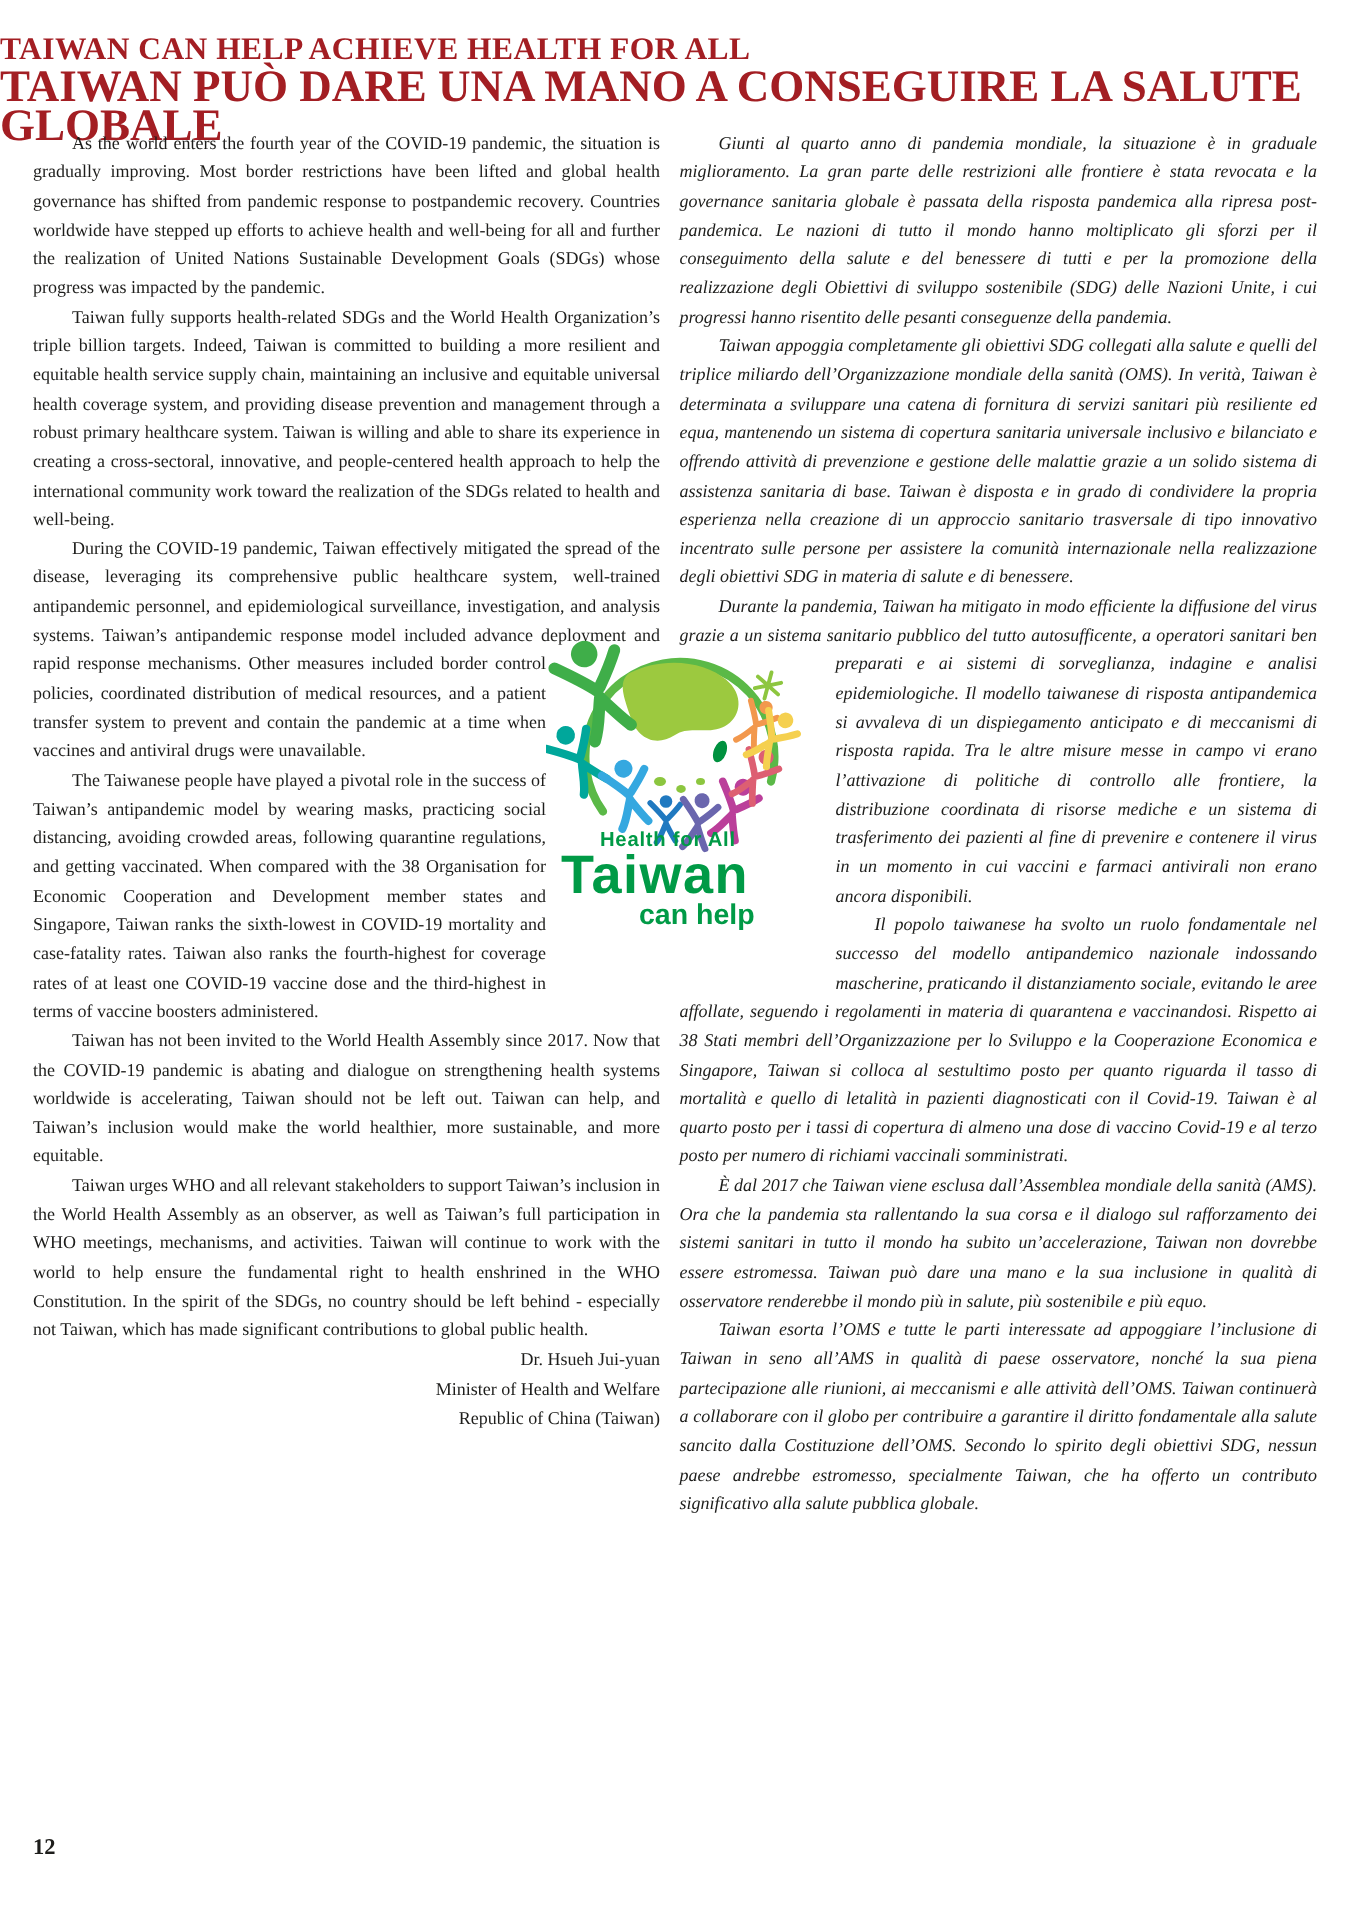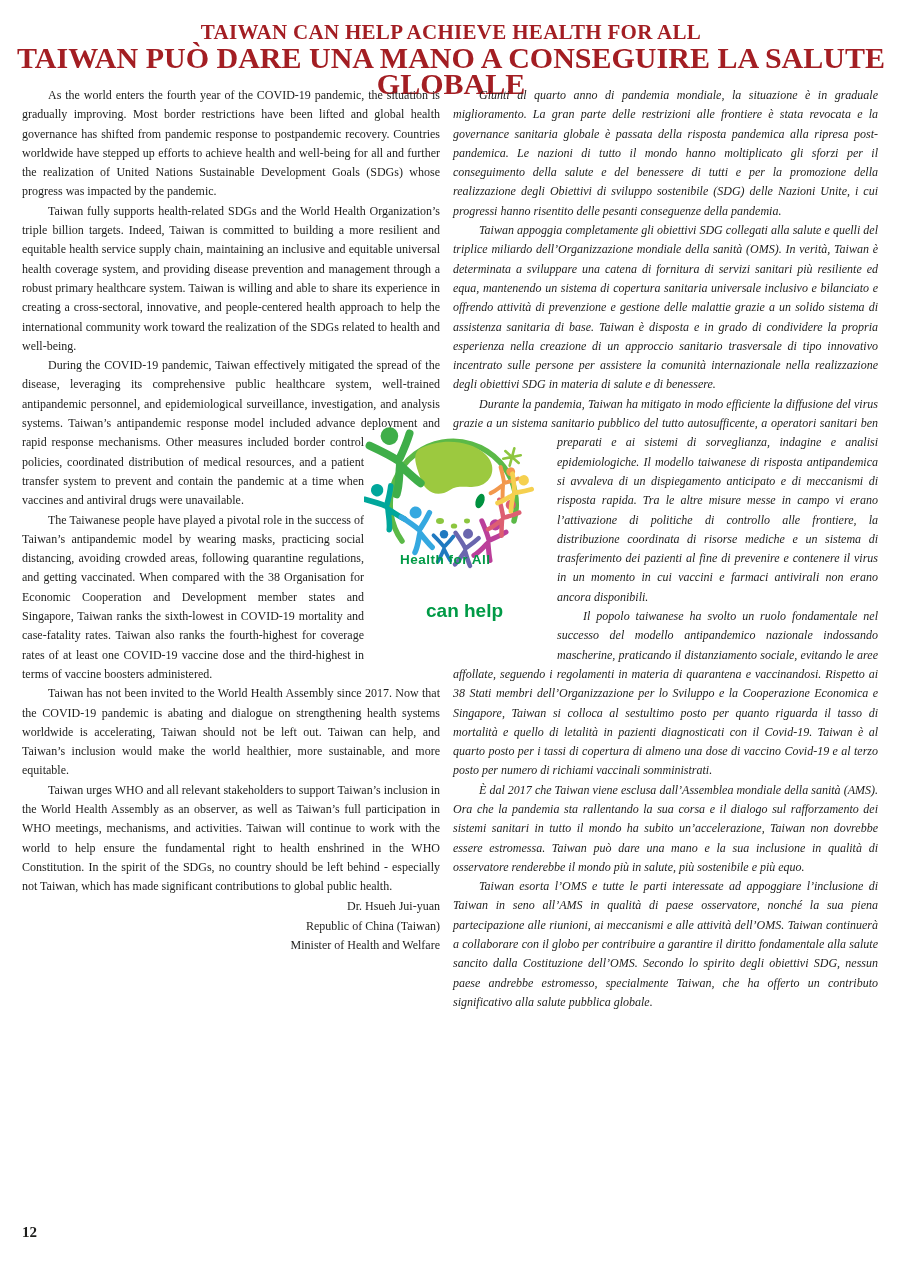--- a/index.html
+++ b/index.html
@@ -1,21 +1,21 @@
 <!DOCTYPE html>
 <html style="--title_red: #a31e23; --text_black: #1d1d1b; --logo_green: #009a46; --logo_light_green: #5bb947; --logo_land_green: #9cc93f; --logo_taiwan_green: #00913f;"><head>
 <meta charset="utf-8">
 <style>
   html,body{margin:0;padding:0;}
   body{
     width:902px;height:1280px;position:relative;background:#ffffff;
     font-family:"Liberation Serif","DejaVu Serif",serif;
     color:var(--text_black,#1d1d1b);overflow:hidden;
   }
-  .title{position:absolute;top:20px;left:0;right:0;text-align:center;color:var(--title_red,#a31e23);}
+  .title{position:absolute;top:20px;left:0;right:0;text-align:left;color:var(--title_red,#a31e23);}
   .title .l1{font-size:21px;font-weight:700;letter-spacing:.3px;line-height:25px;}
   .title .l2{font-size:30px;font-weight:700;line-height:26px;}
 
   .col{position:absolute;top:86px;text-align:justify;font-size:12px;line-height:19.3px;}
   .col-en{left:22px;width:418px;}
   .col-it{left:453px;width:425px;font-style:italic;}
   .col p{margin:0;text-indent:26px;}
   .sp-v-r{float:right;width:0;height:358px;}
   .sp-h-r{float:right;clear:right;width:76px;height:212px;}
   .sp-v-l{float:left;width:0;height:358px;}
@@ -46,22 +46,22 @@
   <div class="sp-v-r"></div>
   <div class="sp-h-r"></div>
   <p>As the world enters the fourth year of the COVID-19 pandemic, the situation is gradually improving. Most border restrictions have been lifted and global health governance has shifted from pandemic response to postpandemic recovery. Countries worldwide have stepped up efforts to achieve health and well-being for all and further the realization of United Nations Sustainable Development Goals (SDGs) whose progress was impacted by the pandemic.</p>
   <p>Taiwan fully supports health-related SDGs and the World Health Organization’s triple billion targets. Indeed, Taiwan is committed to building a more resilient and equitable health service supply chain, maintaining an inclusive and equitable universal health coverage system, and providing disease prevention and management through a robust primary healthcare system. Taiwan is willing and able to share its experience in creating a cross-sectoral, innovative, and people-centered health approach to help the international community work toward the realization of the SDGs related to health and well-being.</p>
   <p>During the COVID-19 pandemic, Taiwan effectively mitigated the spread of the disease, leveraging its comprehensive public healthcare system, well-trained antipandemic personnel, and epidemiological surveillance, investigation, and analysis systems. Taiwan’s antipandemic response model included advance deployment and rapid response mechanisms. Other measures included border control policies, coordinated distribution of medical resources, and a patient transfer system to prevent and contain the pandemic at a time when vaccines and antiviral drugs were unavailable.</p>
   <p>The Taiwanese people have played a pivotal role in the success of Taiwan’s antipandemic model by wearing masks, practicing social distancing, avoiding crowded areas, following quarantine regulations, and getting vaccinated. When compared with the 38 Organisation for Economic Cooperation and Development member states and Singapore, Taiwan ranks the sixth-lowest in COVID-19 mortality and case-fatality rates. Taiwan also ranks the fourth-highest for coverage rates of at least one COVID-19 vaccine dose and the third-highest in terms of vaccine boosters administered.</p>
   <p>Taiwan has not been invited to the World Health Assembly since 2017. Now that the COVID-19 pandemic is abating and dialogue on strengthening health systems worldwide is accelerating, Taiwan should not be left out. Taiwan can help, and Taiwan’s inclusion would make the world healthier, more sustainable, and more equitable.</p>
   <p>Taiwan urges WHO and all relevant stakeholders to support Taiwan’s inclusion in the World Health Assembly as an observer, as well as Taiwan’s full participation in WHO meetings, mechanisms, and activities. Taiwan will continue to work with the world to help ensure the fundamental right to health enshrined in the WHO Constitution. In the spirit of the SDGs, no country should be left behind - especially not Taiwan, which has made significant contributions to global public health.</p>
   <div class="sig">
     <div>Dr. Hsueh Jui-yuan</div>
+    <div>Minister of Health and Welfare</div>
     <div>Republic of China (Taiwan)</div>
-    <div>Minister of Health and Welfare</div>
   </div>
 </div>
 
 <div class="col col-it">
   <div class="sp-v-l"></div>
   <div class="sp-h-l"></div>
   <p>Giunti al quarto anno di pandemia mondiale, la situazione è in graduale miglioramento. La gran parte delle restrizioni alle frontiere è stata revocata e la governance sanitaria globale è passata della risposta pandemica alla ripresa post-pandemica. Le nazioni di tutto il mondo hanno moltiplicato gli sforzi per il conseguimento della salute e del benessere di tutti e per la promozione della realizzazione degli Obiettivi di sviluppo sostenibile (SDG) delle Nazioni Unite, i cui progressi hanno risentito delle pesanti conseguenze della pandemia.</p>
   <p>Taiwan appoggia completamente gli obiettivi SDG collegati alla salute e quelli del triplice miliardo dell’Organizzazione mondiale della sanità (OMS). In verità, Taiwan è determinata a sviluppare una catena di fornitura di servizi sanitari più resiliente ed equa, mantenendo un sistema di copertura sanitaria universale inclusivo e bilanciato e offrendo attività di prevenzione e gestione delle malattie grazie a un solido sistema di assistenza sanitaria di base. Taiwan è disposta e in grado di condividere la propria esperienza nella creazione di un approccio sanitario trasversale di tipo innovativo incentrato sulle persone per assistere la comunità internazionale nella realizzazione degli obiettivi SDG in materia di salute e di benessere.</p>
   <p>Durante la pandemia, Taiwan ha mitigato in modo efficiente la diffusione del virus grazie a un sistema sanitario pubblico del tutto autosufficente, a operatori sanitari ben preparati e ai sistemi di sorveglianza, indagine e analisi epidemiologiche. Il modello taiwanese di risposta antipandemica si avvaleva di un dispiegamento anticipato e di meccanismi di risposta rapida. Tra le altre misure messe in campo vi erano l’attivazione di politiche di controllo alle frontiere, la distribuzione coordinata di risorse mediche e un sistema di trasferimento dei pazienti al fine di prevenire e contenere il virus in un momento in cui vaccini e farmaci antivirali non erano ancora disponibili.</p>
   <p>Il popolo taiwanese ha svolto un ruolo fondamentale nel successo del modello antipandemico nazionale indossando mascherine, praticando il distanziamento sociale, evitando le aree affollate, seguendo i regolamenti in materia di quarantena e vaccinandosi. Rispetto ai 38 Stati membri dell’Organizzazione per lo Sviluppo e la Cooperazione Economica e Singapore, Taiwan si colloca al sestultimo posto per quanto riguarda il tasso di mortalità e quello di letalità in pazienti diagnosticati con il Covid-19. Taiwan è al quarto posto per i tassi di copertura di almeno una dose di vaccino Covid-19 e al terzo posto per numero di richiami vaccinali somministrati.</p>
@@ -98,16 +98,17 @@
     <use href="#fig" transform="translate(56,110) rotate(-12) scale(1.5)" fill="currentColor" stroke="currentColor" color="#35a8e0"></use>
     <use href="#fig" transform="translate(80,126) scale(1.05)" fill="currentColor" stroke="currentColor" color="#2079c0"></use>
     <use href="#fig" transform="translate(101,128) rotate(10) scale(1.25)" fill="currentColor" stroke="currentColor" color="#6a66ae"></use>
     <use href="#fig" transform="translate(124,120) rotate(22) scale(1.4)" fill="currentColor" stroke="currentColor" color="#bb3f9a"></use>
     <use href="#fig" transform="translate(138,97) rotate(30) scale(1.25)" fill="currentColor" stroke="currentColor" color="#dd5f72"></use>
     <use href="#fig" transform="translate(139,62) rotate(30) scale(1.1)" fill="currentColor" stroke="currentColor" color="#f2984d"></use>
     <use href="#fig" transform="translate(149,72) rotate(36) scale(1.3)" fill="currentColor" stroke="currentColor" color="#f5d04f"></use>
     <use href="#sparkle" transform="translate(148,34) rotate(15)" stroke="currentColor" color="#8dc63f"></use>
   </svg>
   <div class="logo-tagline">Health for All</div>
+  <div class="logo-word">Taiwan</div>
   <div class="logo-canhelp">can help</div>
 </div>
 
 <div class="pagenum">12</div>
 
 </body></html>

